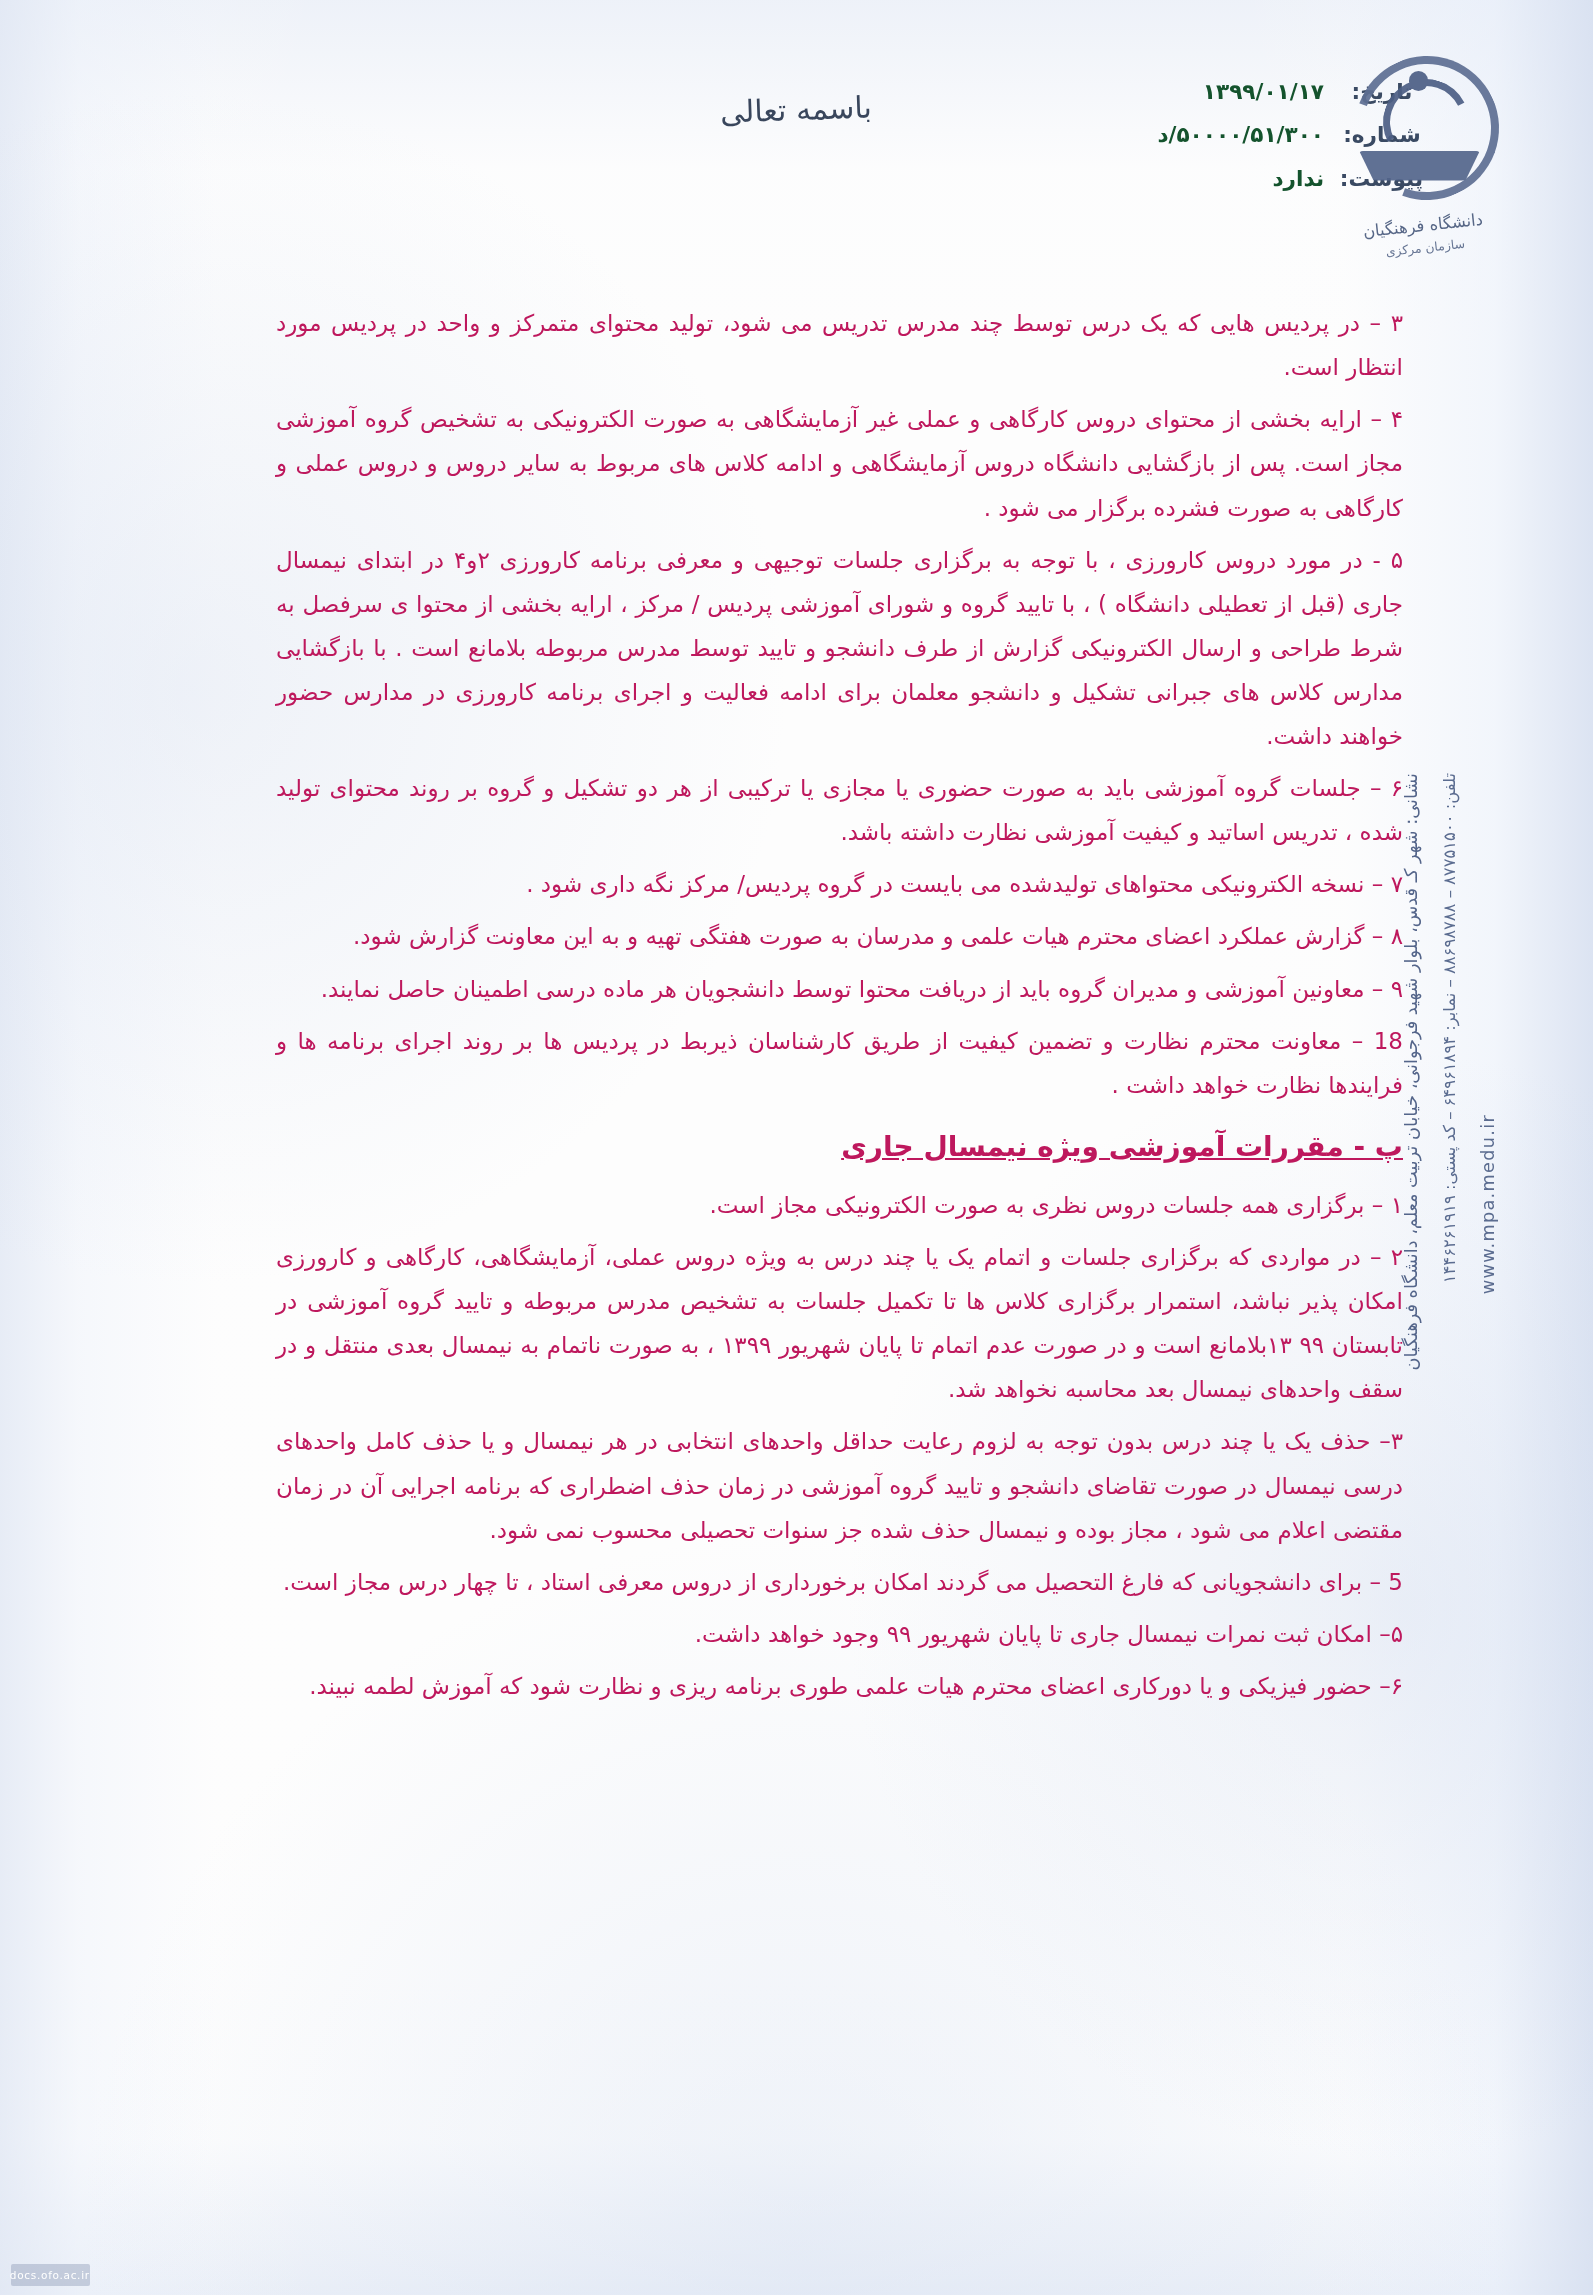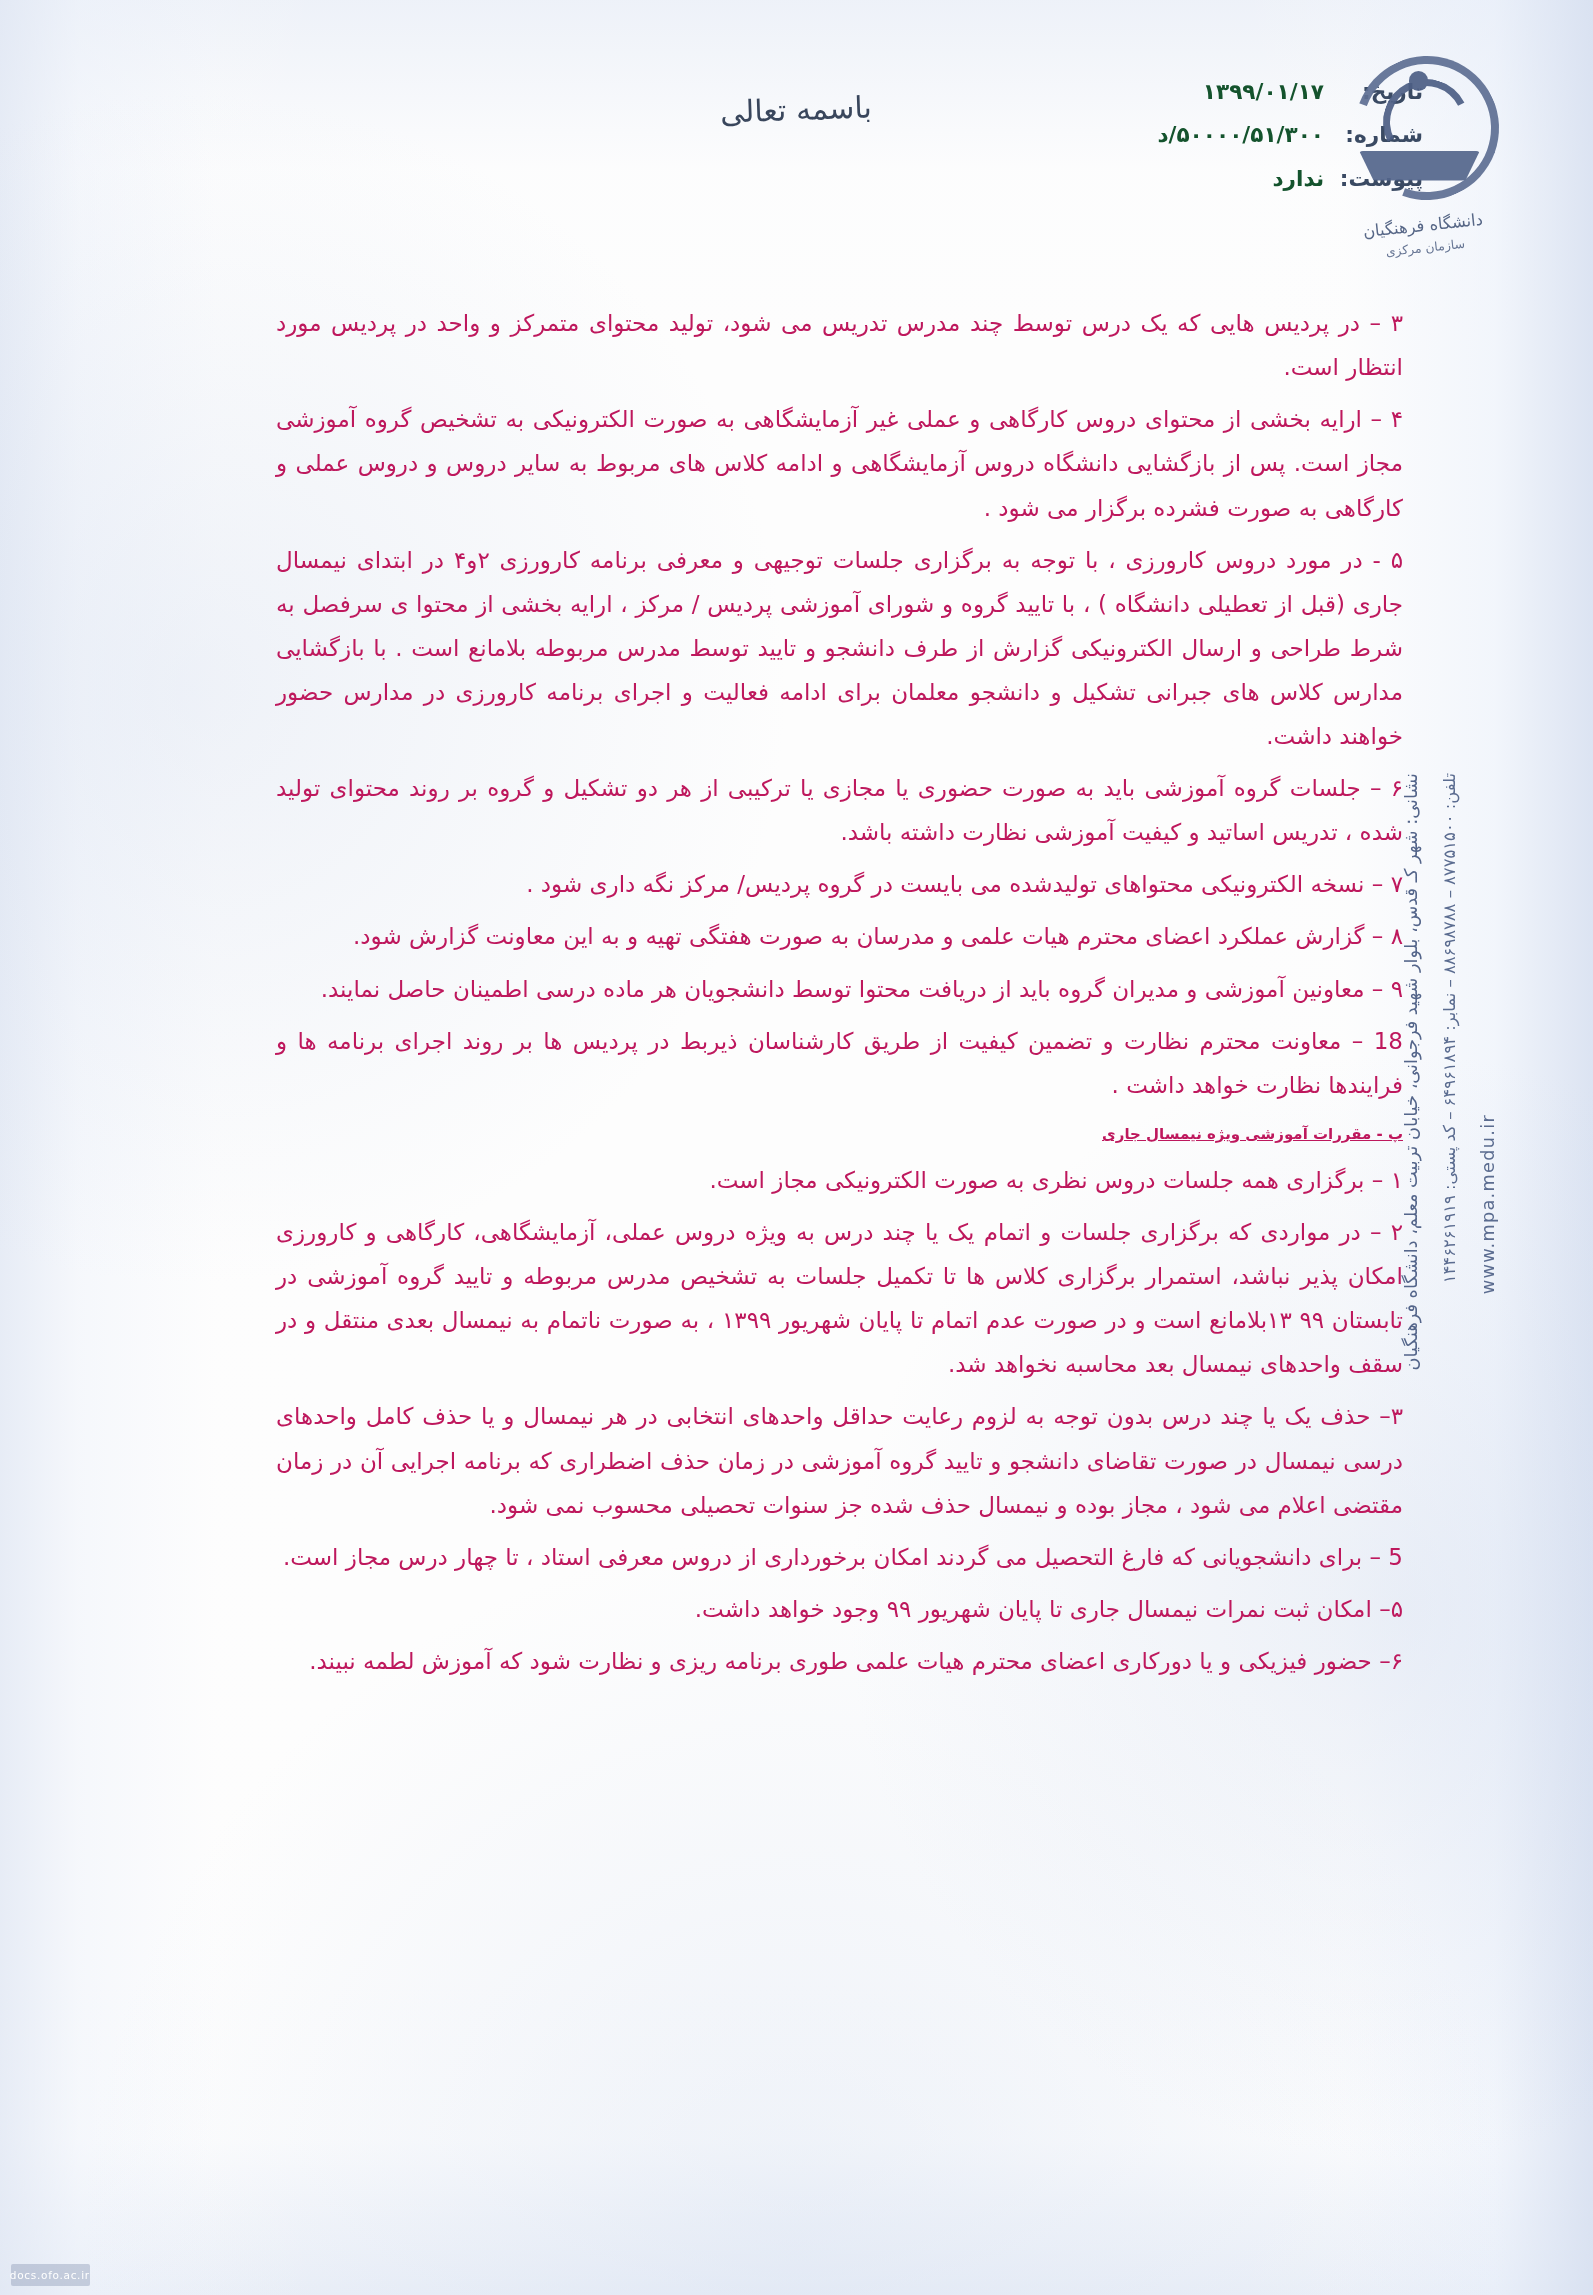--- a/index.html
+++ b/index.html
@@ -54,21 +54,21 @@
     align-items: baseline;
     margin-bottom: 18.3px;
     gap: 17px;
   }
   .header-label {
     font-size: 21.6px;
     color: #3a4a63;
     font-weight: 600;
     letter-spacing: 0.7px;
     width: 82px;
-    text-align: right;
+    text-align: center;
   }
   .header-value {
     font-size: 21.6px;
     color: #14532d;
     font-weight: 600;
     letter-spacing: 0.7px;
     white-space: nowrap;
   }
 
   .basmala {
@@ -199,21 +199,21 @@
   .para {
     margin: 0 0 7.9px 0;
     text-align: justify;
     text-justify: inter-word;
   }
   .para:last-child { margin-bottom: 0; }
   .section-head {
     font-weight: bold;
     text-decoration: underline;
     margin: 13px 0 9.2px 0;
-    font-size: 15px;
+    font-size: 28px;
   }
 
   
   .corner-stamp {
     position: absolute;
     left: 11.8px;
     bottom: 9.2px;
     width: 79px;
     height: 22px;
     background: rgba(120,135,165,0.35);

